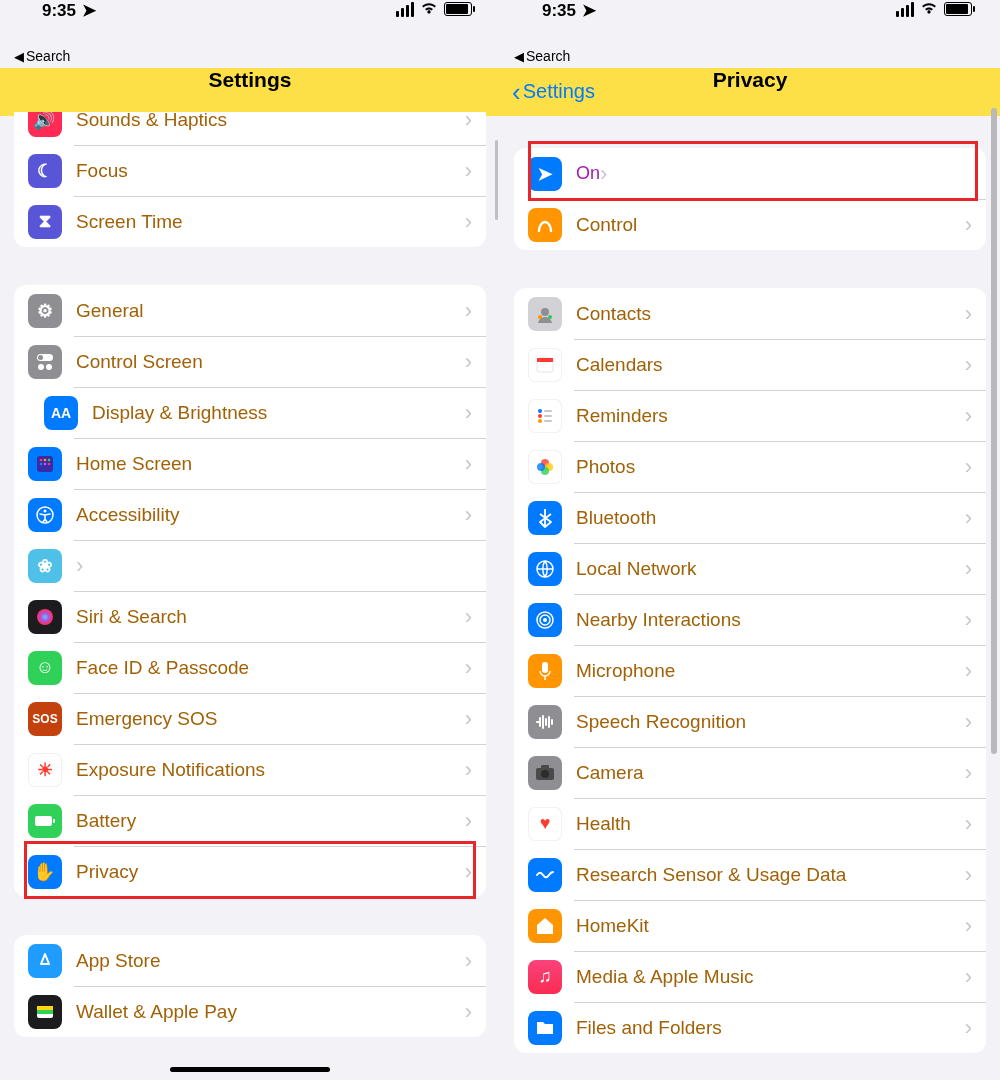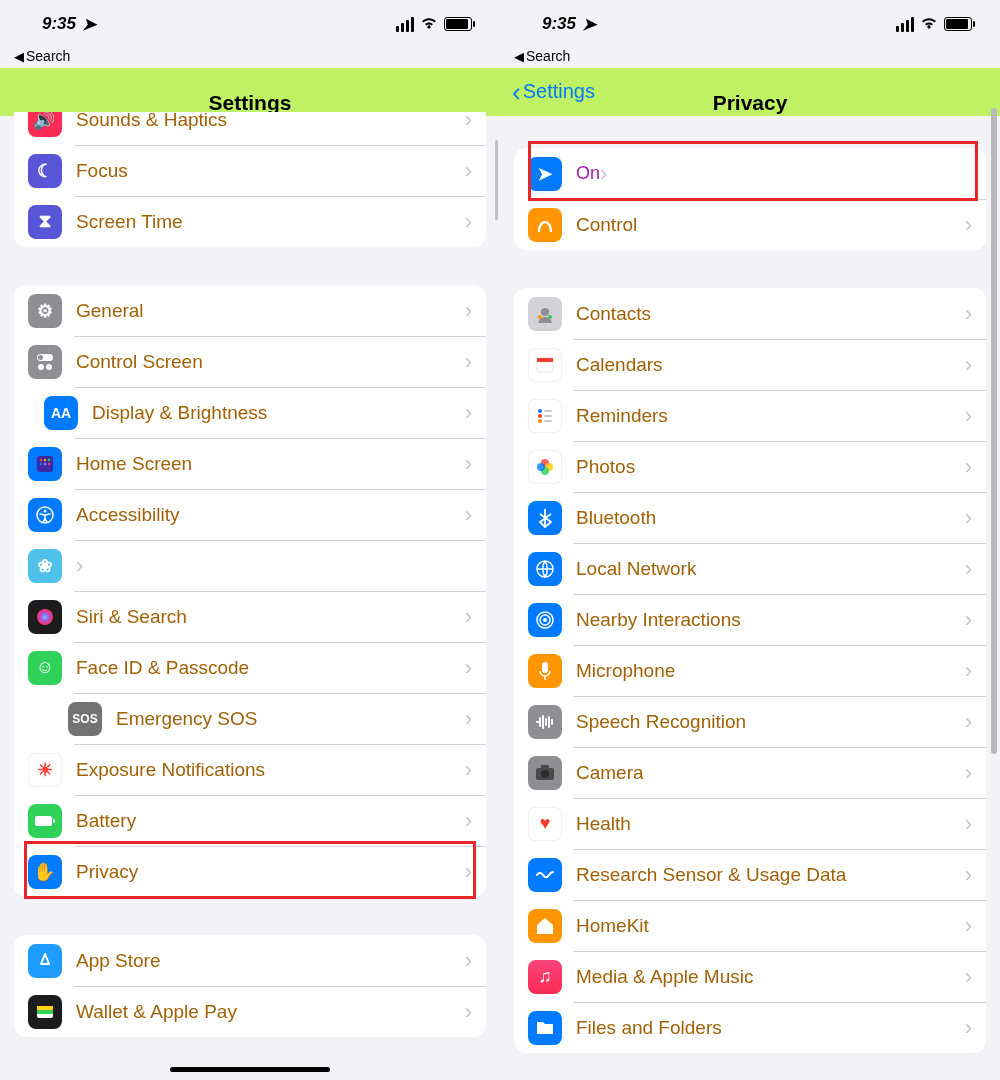--- a/index.html
+++ b/index.html
@@ -16,26 +16,25 @@
     height: 1080px;
     background: #f2f2f7;
     position: relative;
     overflow: hidden;
   }
 
   
   .status-bar {
     height: 48px;
     display: flex;
-    align-items: center;
+    align-items: flex-start;
     padding: 0 28px 0 42px;
     font-size: 17px;
     font-weight: 600;
     color: #000;
-    font-style: italic;
   }
   .status-time { display: flex; align-items: center; gap: 6px; }
   .status-spacer { flex: 1; }
   .status-icons { display: flex; align-items: center; gap: 6px; }
   .bars { display: inline-flex; align-items: flex-end; gap: 2px; }
   .bars span { width: 3px; background: #000; display: inline-block; border-radius:1px;}
   .bars span:nth-child(1){height:6px;} .bars span:nth-child(2){height:9px;}
   .bars span:nth-child(3){height:12px;} .bars span:nth-child(4){height:15px;}
   .wifi-ic { font-size:16px; }
   .battery { width: 28px; height: 14px; border: 1.5px solid #000; border-radius: 3px; position: relative; }
@@ -50,24 +49,24 @@
     display:flex; align-items:center; gap:2px;
     height:20px;
   }
   .breadcrumb .tri { font-size: 13px; }
 
   
   .nav-header {
     height: 48px;
     position: relative;
     display: flex;
-    align-items: flex-end;
+    align-items: flex-start;
     justify-content: center;
     border-bottom: 0.5px solid rgba(0,0,0,0);
-    background:#bef264;
+    background:#fde047;
   }
   .nav-title {
     font-size: 21px;
     font-weight: 600;
     color: #000;
   }
   .nav-back {
     position: absolute;
     left: 12px;
     top: 0; bottom: 0;
@@ -145,21 +144,21 @@
     width: 160px;
     height:5px;
     background:#000;
     border-radius:3px;
   }
 
   
   .bg-pink{background:#ff2b55;} .bg-indigo{background:#5856d6;}
   .bg-grey{background:#8e8e93;} .bg-blue{background:#007aff;}
   .bg-dark{background:#1c1c1e;} .bg-cyan{background:#4fc0e8;}
-  .bg-green{background:#30d158;} .bg-red{background:#737373;margin-left:40px;}
+  .bg-green{background:#30d158;} .bg-red{background:#c2410c;}
   .bg-white{background:#ffffff; color:#ff3b30; box-shadow: inset 0 0 0 0.5px #e5e5ea;}
   .bg-orange{background:#ff9500;} .bg-lgrey{background:#d1d1d6;}
 
   
   .mini-scroll {
     position:absolute; right:2px; top:140px; width:3px; height:80px;
     background:#c0c0c4; border-radius:2px;
   }
   .page-scroll {
     position:absolute; right:3px; top:108px; width:6px; height:646px;

